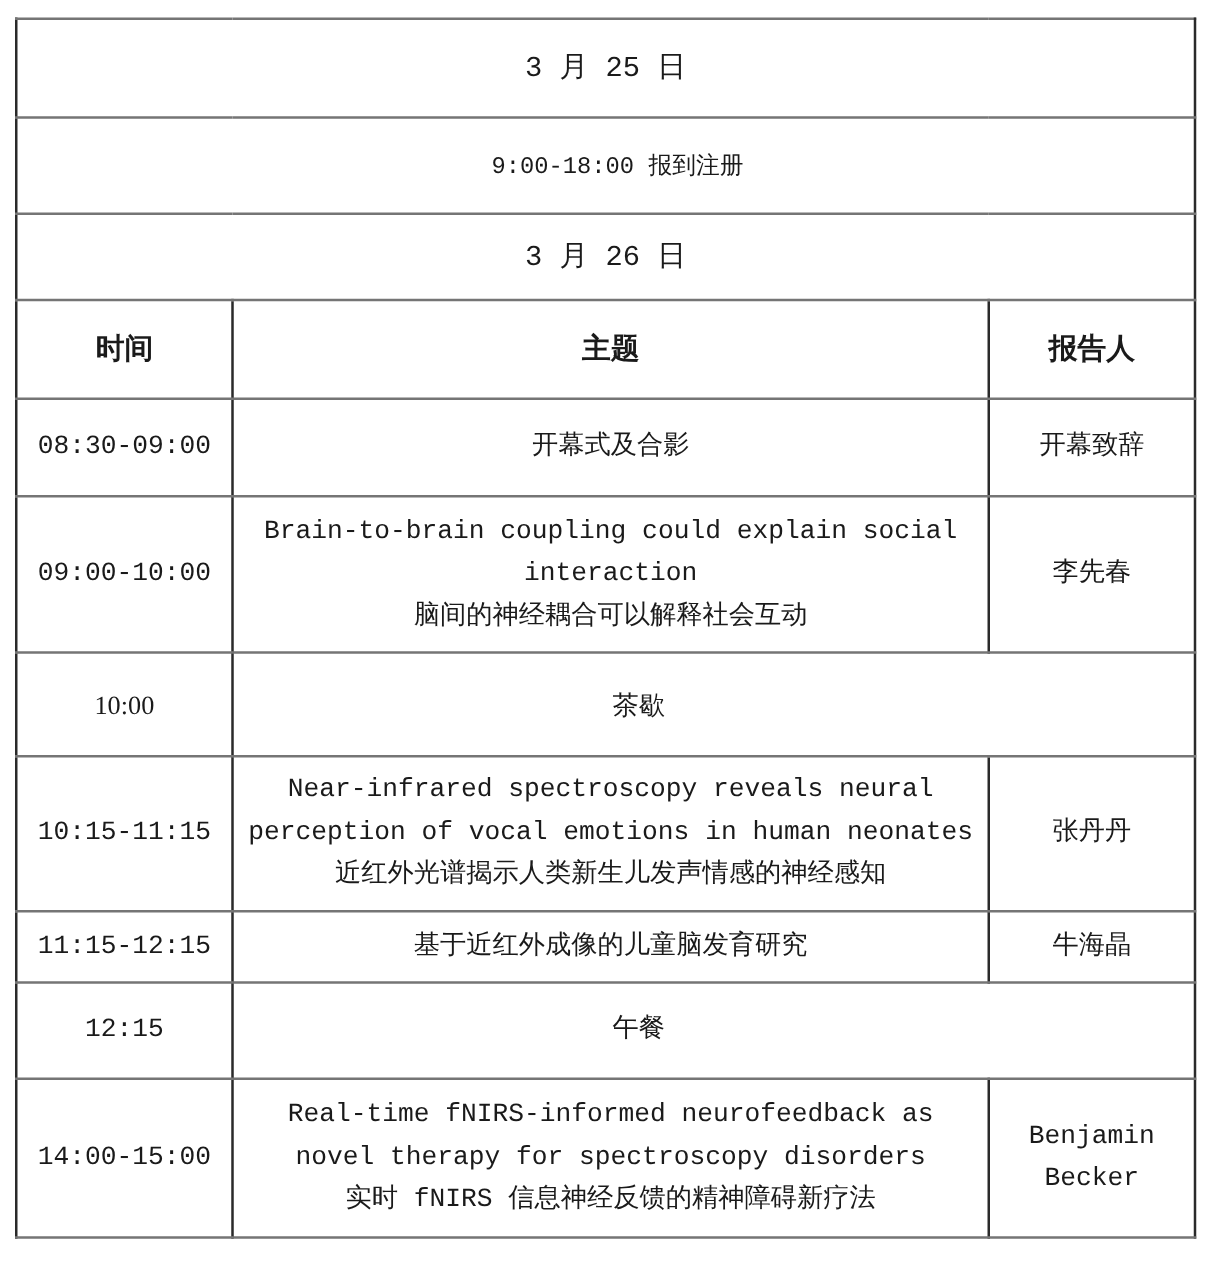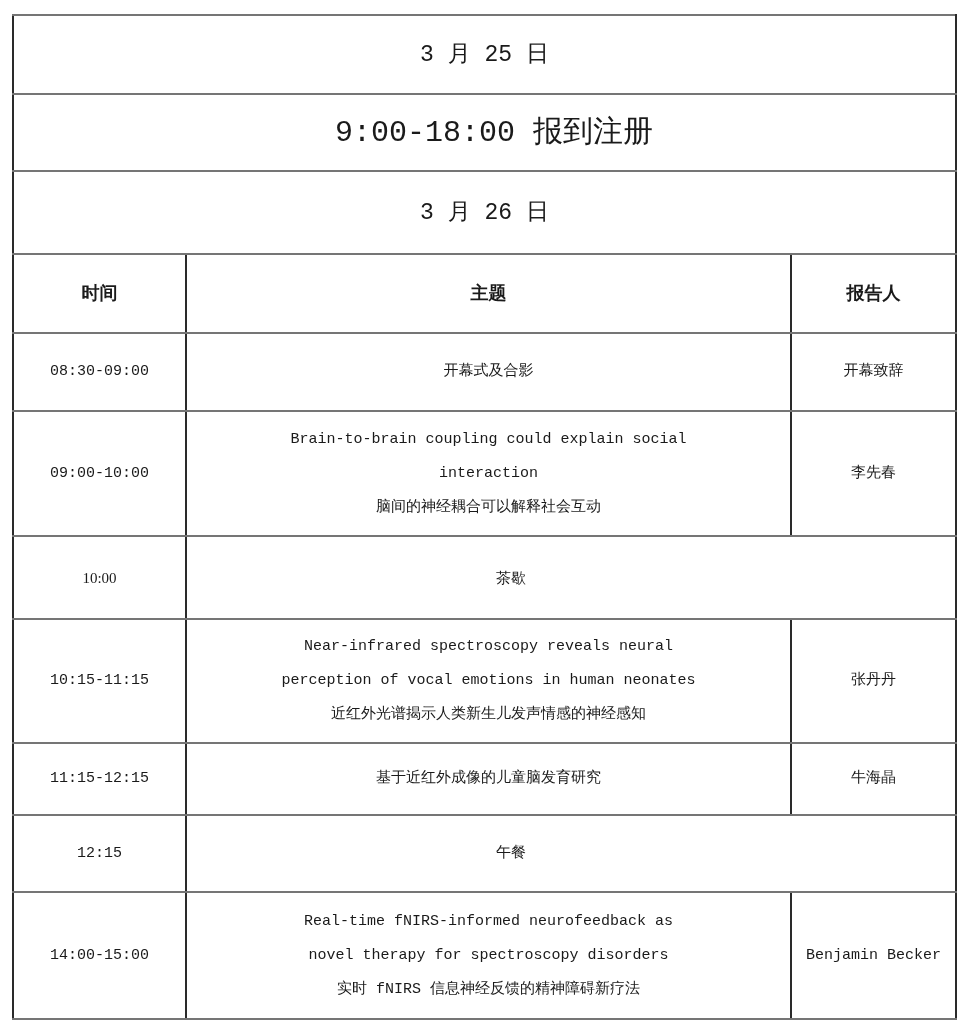--- a/index.html
+++ b/index.html
@@ -26,38 +26,38 @@
   col.c-speaker { width: 165px; }
 
   td, th {
     border-top:    2px solid #757575;
     border-bottom: 2px solid #757575;
     border-left:   2px solid #2a2a2a;
     border-right:  2px solid #2a2a2a;
     text-align: center;
     vertical-align: middle;
     padding: 0;
-    font-size: 15px;
+    font-size: 21px;
     font-weight: normal;
     line-height: 34px;
     overflow: hidden;
   }
   tr.h79  { height: 79px; }
   tr.h77  { height: 77px; }
-  tr.h73  { height: 83px; }
+  tr.h73  { height: 69px; }
   tr.h78  { height: 78px; }
   tr.h125 { height: 125px; }
   tr.h83  { height: 83px; font-family: Liberation Serif, serif; }
   tr.h124 { height: 124px; }
-  tr.h76  { height: 72px; }
+  tr.h76  { height: 57px; }
   tr.h127 { height: 127px; }
 
   tr.r-date td { font-size: 23px; font-weight: normal; }
-  tr.r-reg  td { font-size: 30px; padding-left: 19px; }
-  tr.r-head th { font-size: 18px; font-weight: bold; }
+  tr.r-reg  td { font-size: 19px; padding-left: 19px; }
+  tr.r-head th { font-size: 23px; font-weight: bold; }
 
   td.topic .ln { display: block; white-space: nowrap; }
   td.merged-cell { padding-right: 120px; }
   td.speaker { padding: 0 0; }
 </style>
 </head>
 <body>
 
 <div class="sheet">
   <table class="schedule">

